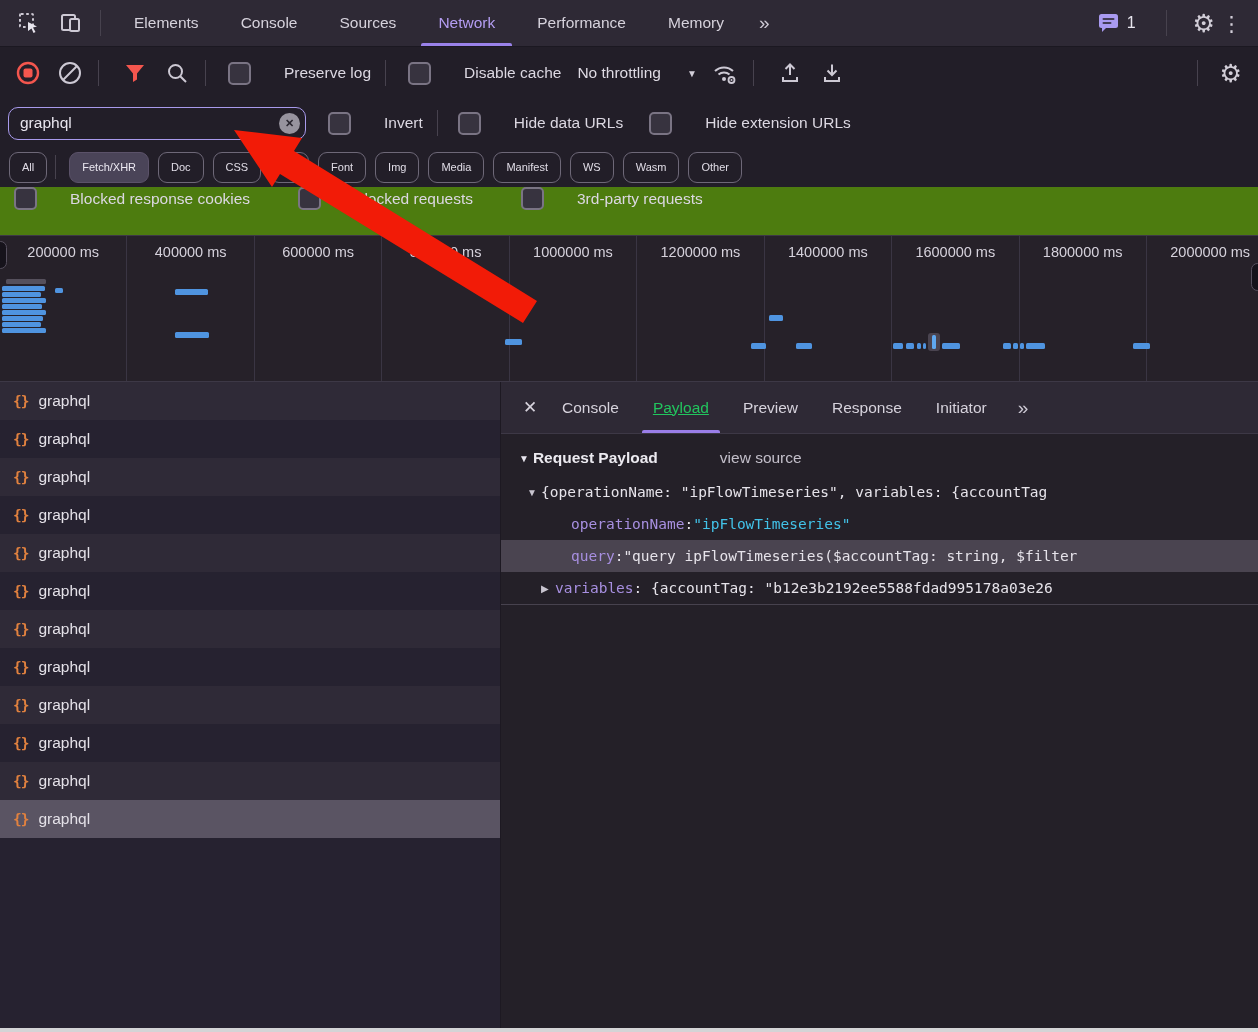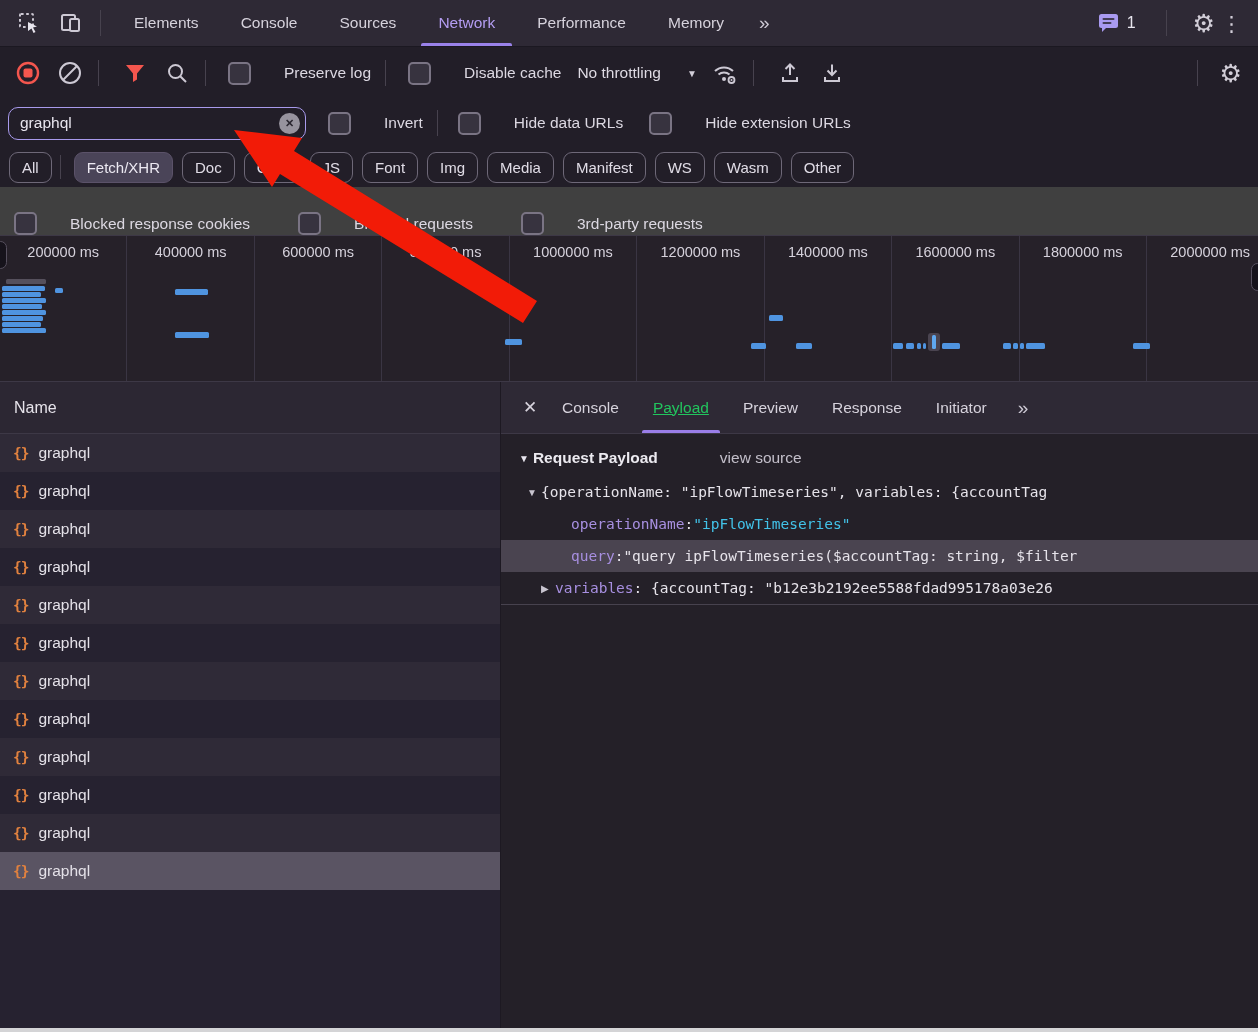--- a/index.html
+++ b/index.html
@@ -42,26 +42,26 @@
     border-radius:10px;color:#e8e5ee;font-size:15.5px;padding:0 34px 0 11px;outline:none;
     font-family:"Liberation Sans",sans-serif;}
   #filter-clear{position:absolute;right:6px;top:6px;width:21px;height:21px;border-radius:50%;background:#97939e;
     color:#2a2630;font-size:11px;font-weight:bold;display:flex;align-items:center;justify-content:center;cursor:pointer;}
   #filterrow .vdiv{margin:0 14px;}
   #filterrow .chkgroup{margin-left:22px;}
 
   
   #chipsrow{height:40px;background:#221e28;display:flex;align-items:center;}
   .chip{height:29px;padding:0 12px;border:1.5px solid #6e6878;border-radius:9px;display:flex;align-items:center;
-    color:#e0dce6;font-size:15px;margin-left:9px;cursor:pointer;white-space:nowrap;background:transparent;}
+    color:#e0dce6;font-size:11px;margin-left:9px;cursor:pointer;white-space:nowrap;background:transparent;}
   .chip.sel{background:#4a4458;border-color:#5b5269;color:#ece9f2;}
   #chipsrow .vdiv{margin:0 4px 0 8px;height:24px;}
 
   
-  #optionsrow{height:48px;background:#404040;display:flex;align-items:flex-end;}
+  #optionsrow{height:48px;background:#4d7c0f;display:flex;align-items:flex-start;}
   #optionsrow .chkgroup{margin-left:14px;margin-right:34px;}
 
   
   #timeline{position:relative;height:145px;background:#262129;border-top:1px solid #3d3846;border-bottom:1px solid #3d3846;overflow:hidden;}
   #tl-cols{position:absolute;inset:0;display:flex;}
   .tl-col{flex:0 0 126.45px;border-right:1px solid #3a3543;display:flex;justify-content:center;}
   .tl-col span{margin-top:8px;color:#d6d2dc;font-size:14.5px;white-space:nowrap;}
   #tl-bars{position:absolute;inset:0;}
   .tl-bar{position:absolute;border-radius:1.5px;background:#4f94e0;}
   .tl-grip{position:absolute;width:13px;height:28px;border-radius:7px;background:#16131b;border:1.5px solid #56505e;box-sizing:border-box;cursor:ew-resize;}
@@ -334,23 +334,20 @@
         <div class="tl-bar" style="left: 1133px; top: 107px; width: 17px; height: 6px;"></div>
         <div id="tl-marker" style="left: 928px; top: 97px; width: 12px; height: 18px;"></div>
         <div id="tl-marker-bar" style="left: 932px; top: 99px; width: 4px; height: 14px;"></div>
       </div>
     <div class="tl-grip" style="left:-6px;top:5px;"></div>
     <div class="tl-grip" style="right:-6px;top:27px;"></div>
   </div>
 
   <div id="mainsplit">
     <div id="left-pane">
-      <div id="list-header">
-        <span>Name</span>
-      </div>
       <div id="rows">
           <div class="req-row odd">
             <span class="req-icon">{}</span>
             <span class="req-label">graphql</span>
           </div>
           <div class="req-row even">
             <span class="req-icon">{}</span>
             <span class="req-label">graphql</span>
           </div>
           <div class="req-row odd">

